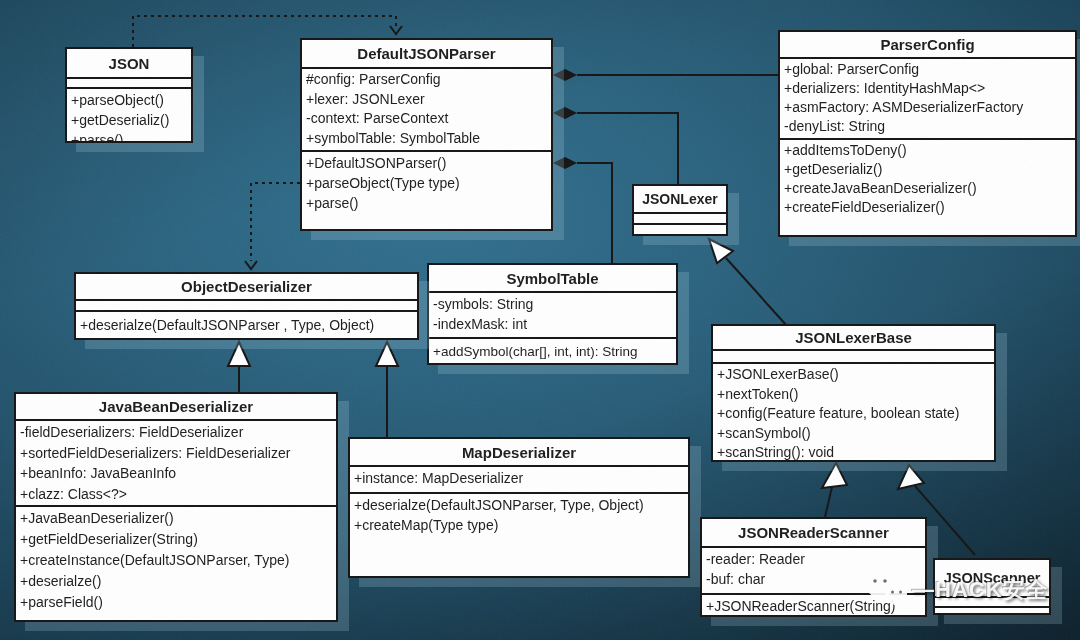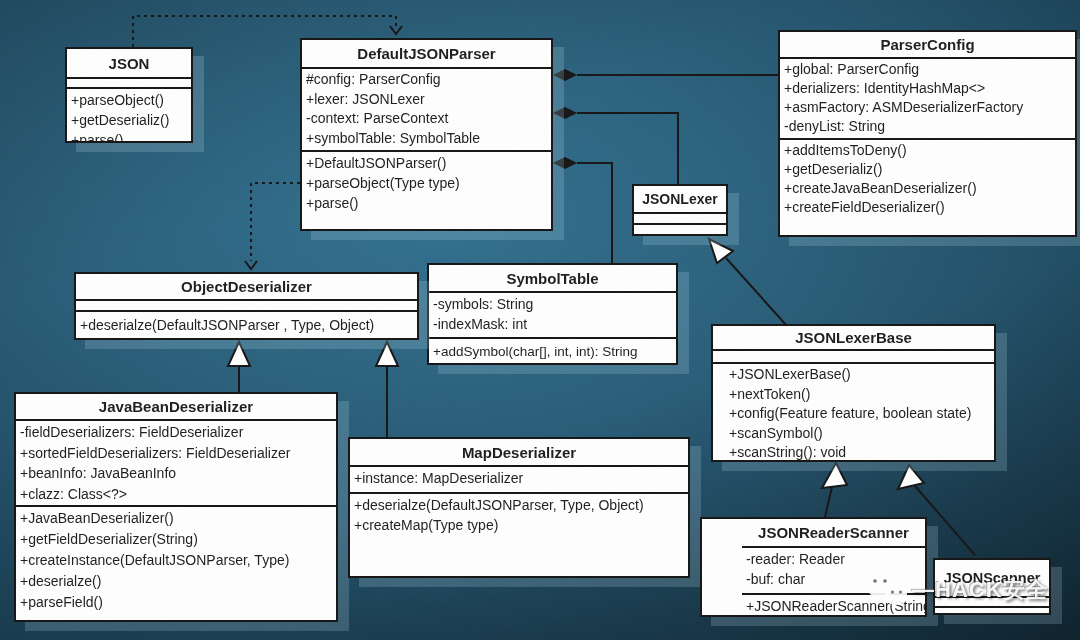--- a/index.html
+++ b/index.html
@@ -45,22 +45,22 @@
   #box-javabean{left:14px;top:392px;width:324px;height:230px;}
   #box-javabean .t{height:25px;}
   #box-javabean .attrs{height:86px;} #box-javabean .attrs .row{line-height:20.5px;}
   #box-javabean .methods .row{line-height:21px;}
   #box-mapdeser{left:348px;top:437px;width:342px;height:141px;}
   #box-mapdeser .t{height:26px;}
   #box-mapdeser .attrs{height:27px;}
   #box-lexerbase{left:711px;top:324px;width:285px;height:138px;}
   #box-lexerbase .t{height:23px;}
   #box-lexerbase .attrs{height:13px;}
-  #box-lexerbase .methods .row{line-height:19.5px;margin-left:12px;}
-  #box-readerscanner{left:700px;top:517px;width:227px;height:100px;padding-left:40px;}
+  #box-lexerbase .methods .row{line-height:19.5px;}
+  #box-readerscanner{left:700px;top:517px;width:227px;height:100px;}
   #box-readerscanner .t{height:27px;}
   #box-readerscanner .attrs{height:47px;}
   #box-jsonscanner{left:933px;top:558px;width:118px;height:57px;}
   #box-jsonscanner .t{height:36px;font-size:14.5px;}
   #box-jsonscanner .r1{height:10px;}
   
   #watermark{position:absolute;left:862px;top:568px;z-index:4;display:flex;align-items:center;pointer-events:none;}
   #wm-text{
     font-size:22px;font-weight:bold;letter-spacing:1px;color:rgba(255,255,255,0.93);
     text-shadow:2px 2px 3px rgba(0,0,0,0.55),-1px -1px 0 rgba(40,40,40,0.35);

